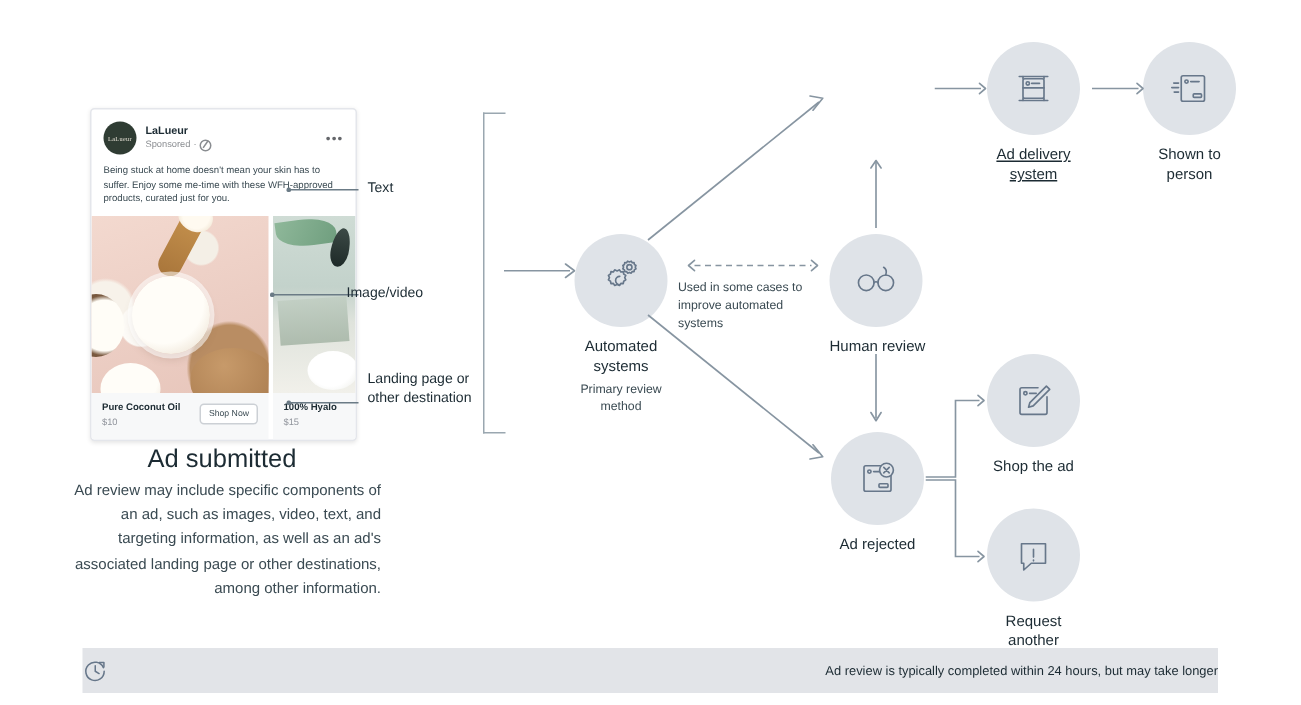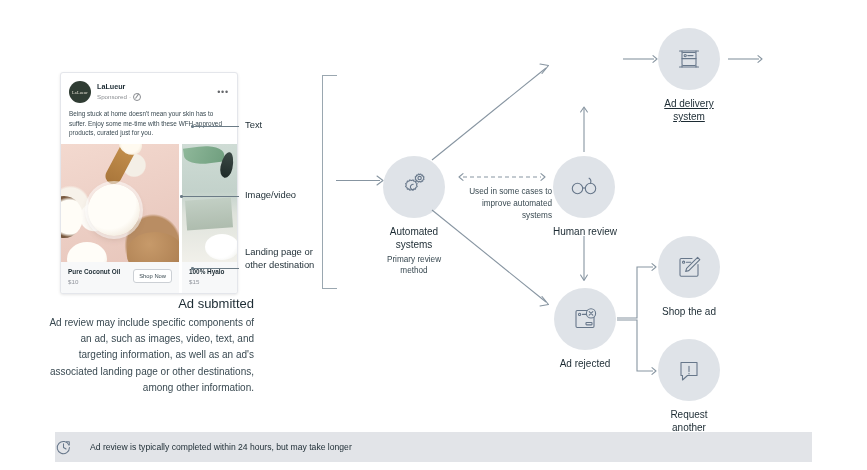--- a/index.html
+++ b/index.html
@@ -103,42 +103,42 @@
   .callout{font-size:9.4px;color:#1c2b33;line-height:1.35;}
   .leader{height:1px;background:#6b7b86;}
   .leader-dot{width:2.5px;height:2.5px;border-radius:50%;background:#6b7b86;}
 
   
   .bracket{
     border:1px solid #9aa7b0;border-right:none;border-radius:0;
   }
 
   
-  .cap-title{font-size:13px;text-align:right;color:#1c2b33;}
+  .cap-title{font-size:17px;text-align:center;color:#1c2b33;}
   .cap-body{font-size:10px;line-height:1.62;text-align:right;color:#3a4a52;margin-top:4px;}
 
   
   .node{position:absolute;width:62px;text-align:center;}
   .bubble{
     width:62px;height:62px;border-radius:50%;background:#dfe3e8;
     display:flex;align-items:center;justify-content:center;
   }
   .node-label{font-size:10px;color:#1c2b33;line-height:1.3;margin-top:7px;white-space:nowrap;}
   .node-label.wrap{white-space:normal;}
   .node-sub{font-size:8.2px;color:#3a4a52;line-height:1.35;margin-top:3px;}
   .ico{stroke:#67778a;stroke-width:1.1;fill:none;stroke-linecap:round;stroke-linejoin:round;}
 
   
   .line{background:#8795a1;position:absolute;}
-  .dashnote{font-size:8.2px;line-height:1.45;text-align:right;color:#3a4a52;}
+  .dashnote{font-size:8.2px;line-height:1.45;text-align:left;color:#3a4a52;}
 
   
   .bottombar{
     left:55px;top:432px;width:757px;height:30px;background:#e2e4e8;
-    display:flex;align-items:center;justify-content:flex-start;gap:18px;
+    display:flex;align-items:center;justify-content:space-between;gap:18px;
   }
   .bb-text{font-size:8.6px;color:#1c2b33;}
 </style>
 </head>
 <body>
 
 <div class="stage">
 
   <div class="abs ad-card">
     <div class="ad-head">
@@ -186,21 +186,21 @@
       </div>
     </div>
   </div>
 
   <div class="abs leader-dot" style="left:191px;top:125px;"></div>
   <div class="abs leader" style="left:193px;top:126px;width:46px;"></div>
   <div class="abs callout" style="left:245px;top:119px;">Text</div>
 
   <div class="abs leader-dot" style="left:180px;top:195px;"></div>
   <div class="abs leader" style="left:182px;top:196px;width:57px;"></div>
-  <div class="abs callout" style="left:245px;top:189px;">Image/video</div>
+  <div class="abs callout" style="left:231px;top:189px;">Image/video</div>
 
   <div class="abs leader-dot" style="left:191px;top:267px;"></div>
   <div class="abs leader" style="left:193px;top:268px;width:46px;"></div>
   <div class="abs callout" style="left:245px;top:246px;width:78px;">Landing page or other destination</div>
 
   <div class="abs bracket" style="left:322px;top:75px;width:14px;height:212px;"></div>
   <div class="abs line" style="left:336px;top:180px;width:44px;height:1px;"></div>
   <svg class="abs" style="left:376px;top:175px;" width="10" height="11" viewBox="0 0 10 11">
     <path d="M1 1 L7 5.5 L1 10" stroke="#8795a1" stroke-width="1.1" fill="none" stroke-linecap="round" stroke-linejoin="round"></path>
   </svg>
@@ -257,20 +257,34 @@
           <circle cx="13.2" cy="13.6" r="1.1"></circle>
           <path d="M16"></path>
           <path d="M15.8 13.6h5.2"></path>
           <path d="M10 16.6h14"></path>
         </g>
       </svg>
     </div>
     <div class="node-label wrap">Ad delivery system</div>
   </div>
 
+  <div class="node" style="left:762px;top:28px;">
+    <div class="bubble">
+      <svg width="34" height="34" viewBox="0 0 34 34">
+        <g class="ico">
+          <rect x="11.5" y="8.5" width="15.5" height="17" rx="1.2"></rect>
+          <circle cx="15" cy="12.4" r="1.1"></circle>
+          <path d="M17.8 12.4h5.6"></path>
+          <rect x="19.5" y="20.6" width="5.5" height="2.3" rx=".6"></rect>
+          <path d="M6.5 13.4h3.2M5.2 16.4h4.5M6.8 19.4h2.9"></path>
+        </g>
+      </svg>
+    </div>
+    <div class="node-label wrap">Shown to person</div>
+  </div>
 
   <svg class="abs" style="left:623px;top:54px;" width="38" height="10" viewBox="0 0 38 10">
     <line x1="0" y1="5" x2="31" y2="5" stroke="#8795a1" stroke-width="1.1"></line>
     <path d="M30 1.6 L34 5 L30 8.4" stroke="#8795a1" stroke-width="1.1" fill="none" stroke-linecap="round" stroke-linejoin="round"></path>
   </svg>
   <svg class="abs" style="left:728px;top:54px;" width="38" height="10" viewBox="0 0 38 10">
     <line x1="0" y1="5" x2="31" y2="5" stroke="#8795a1" stroke-width="1.1"></line>
     <path d="M30 1.6 L34 5 L30 8.4" stroke="#8795a1" stroke-width="1.1" fill="none" stroke-linecap="round" stroke-linejoin="round"></path>
   </svg>
 

